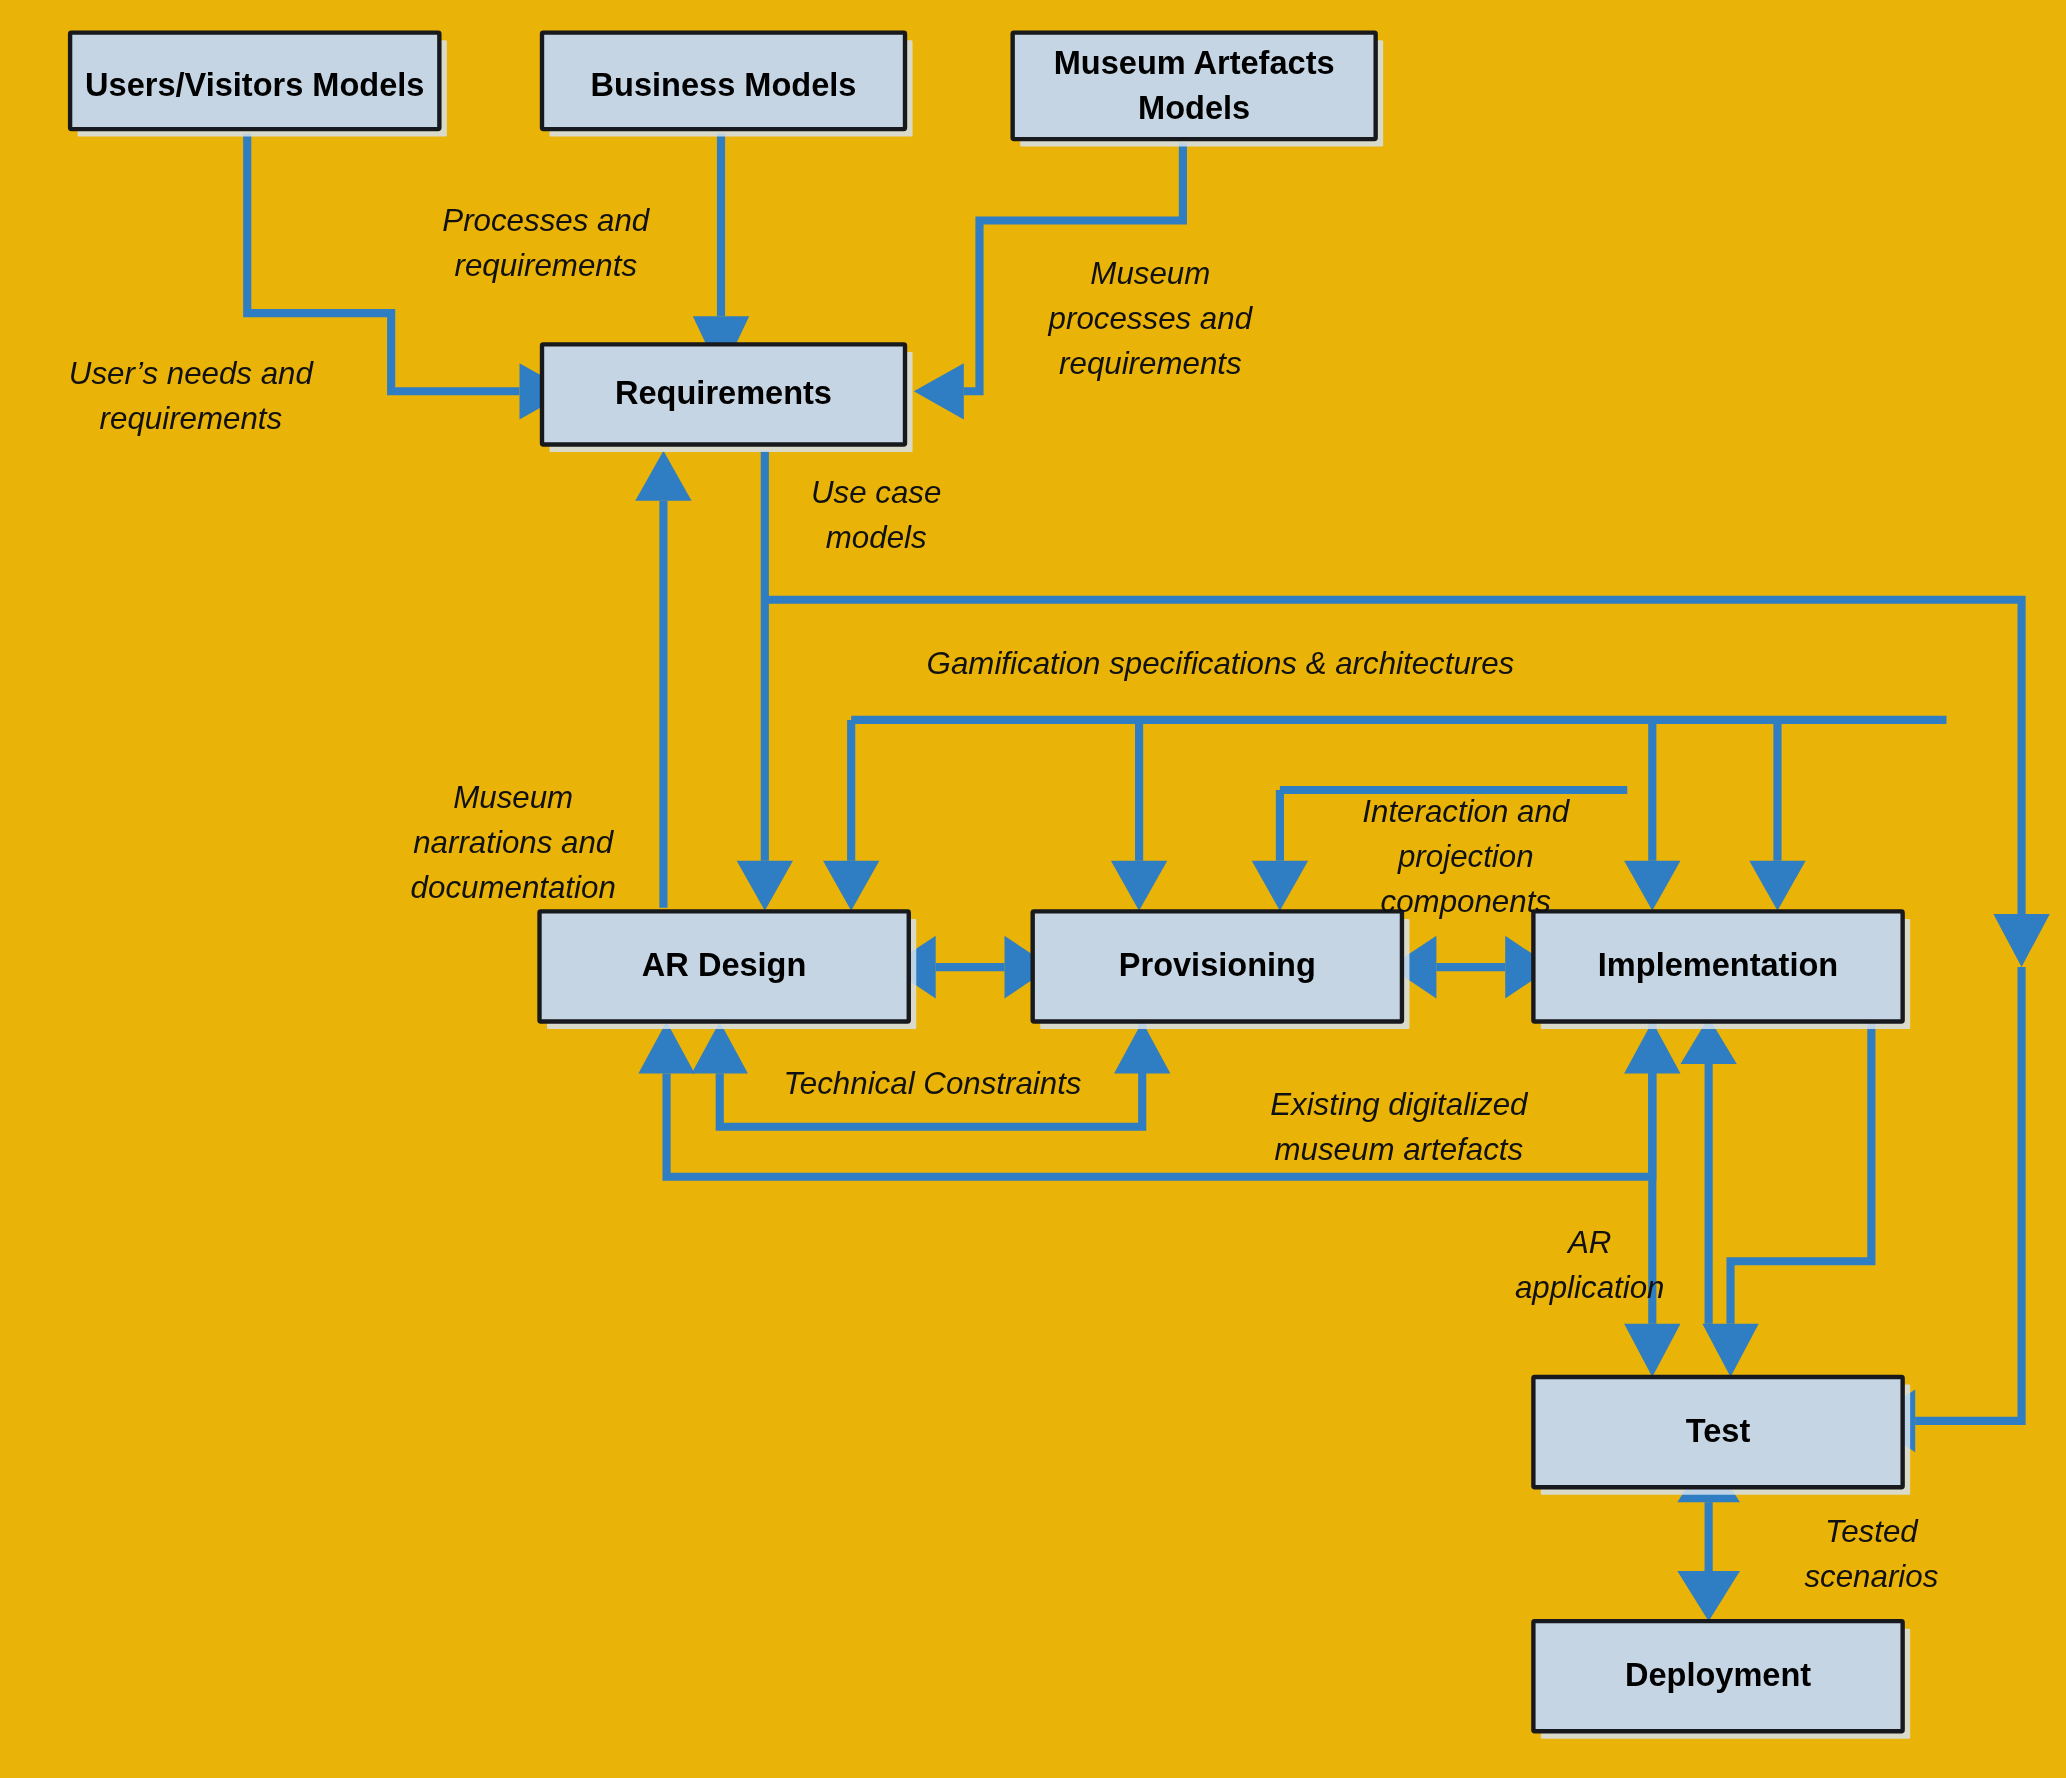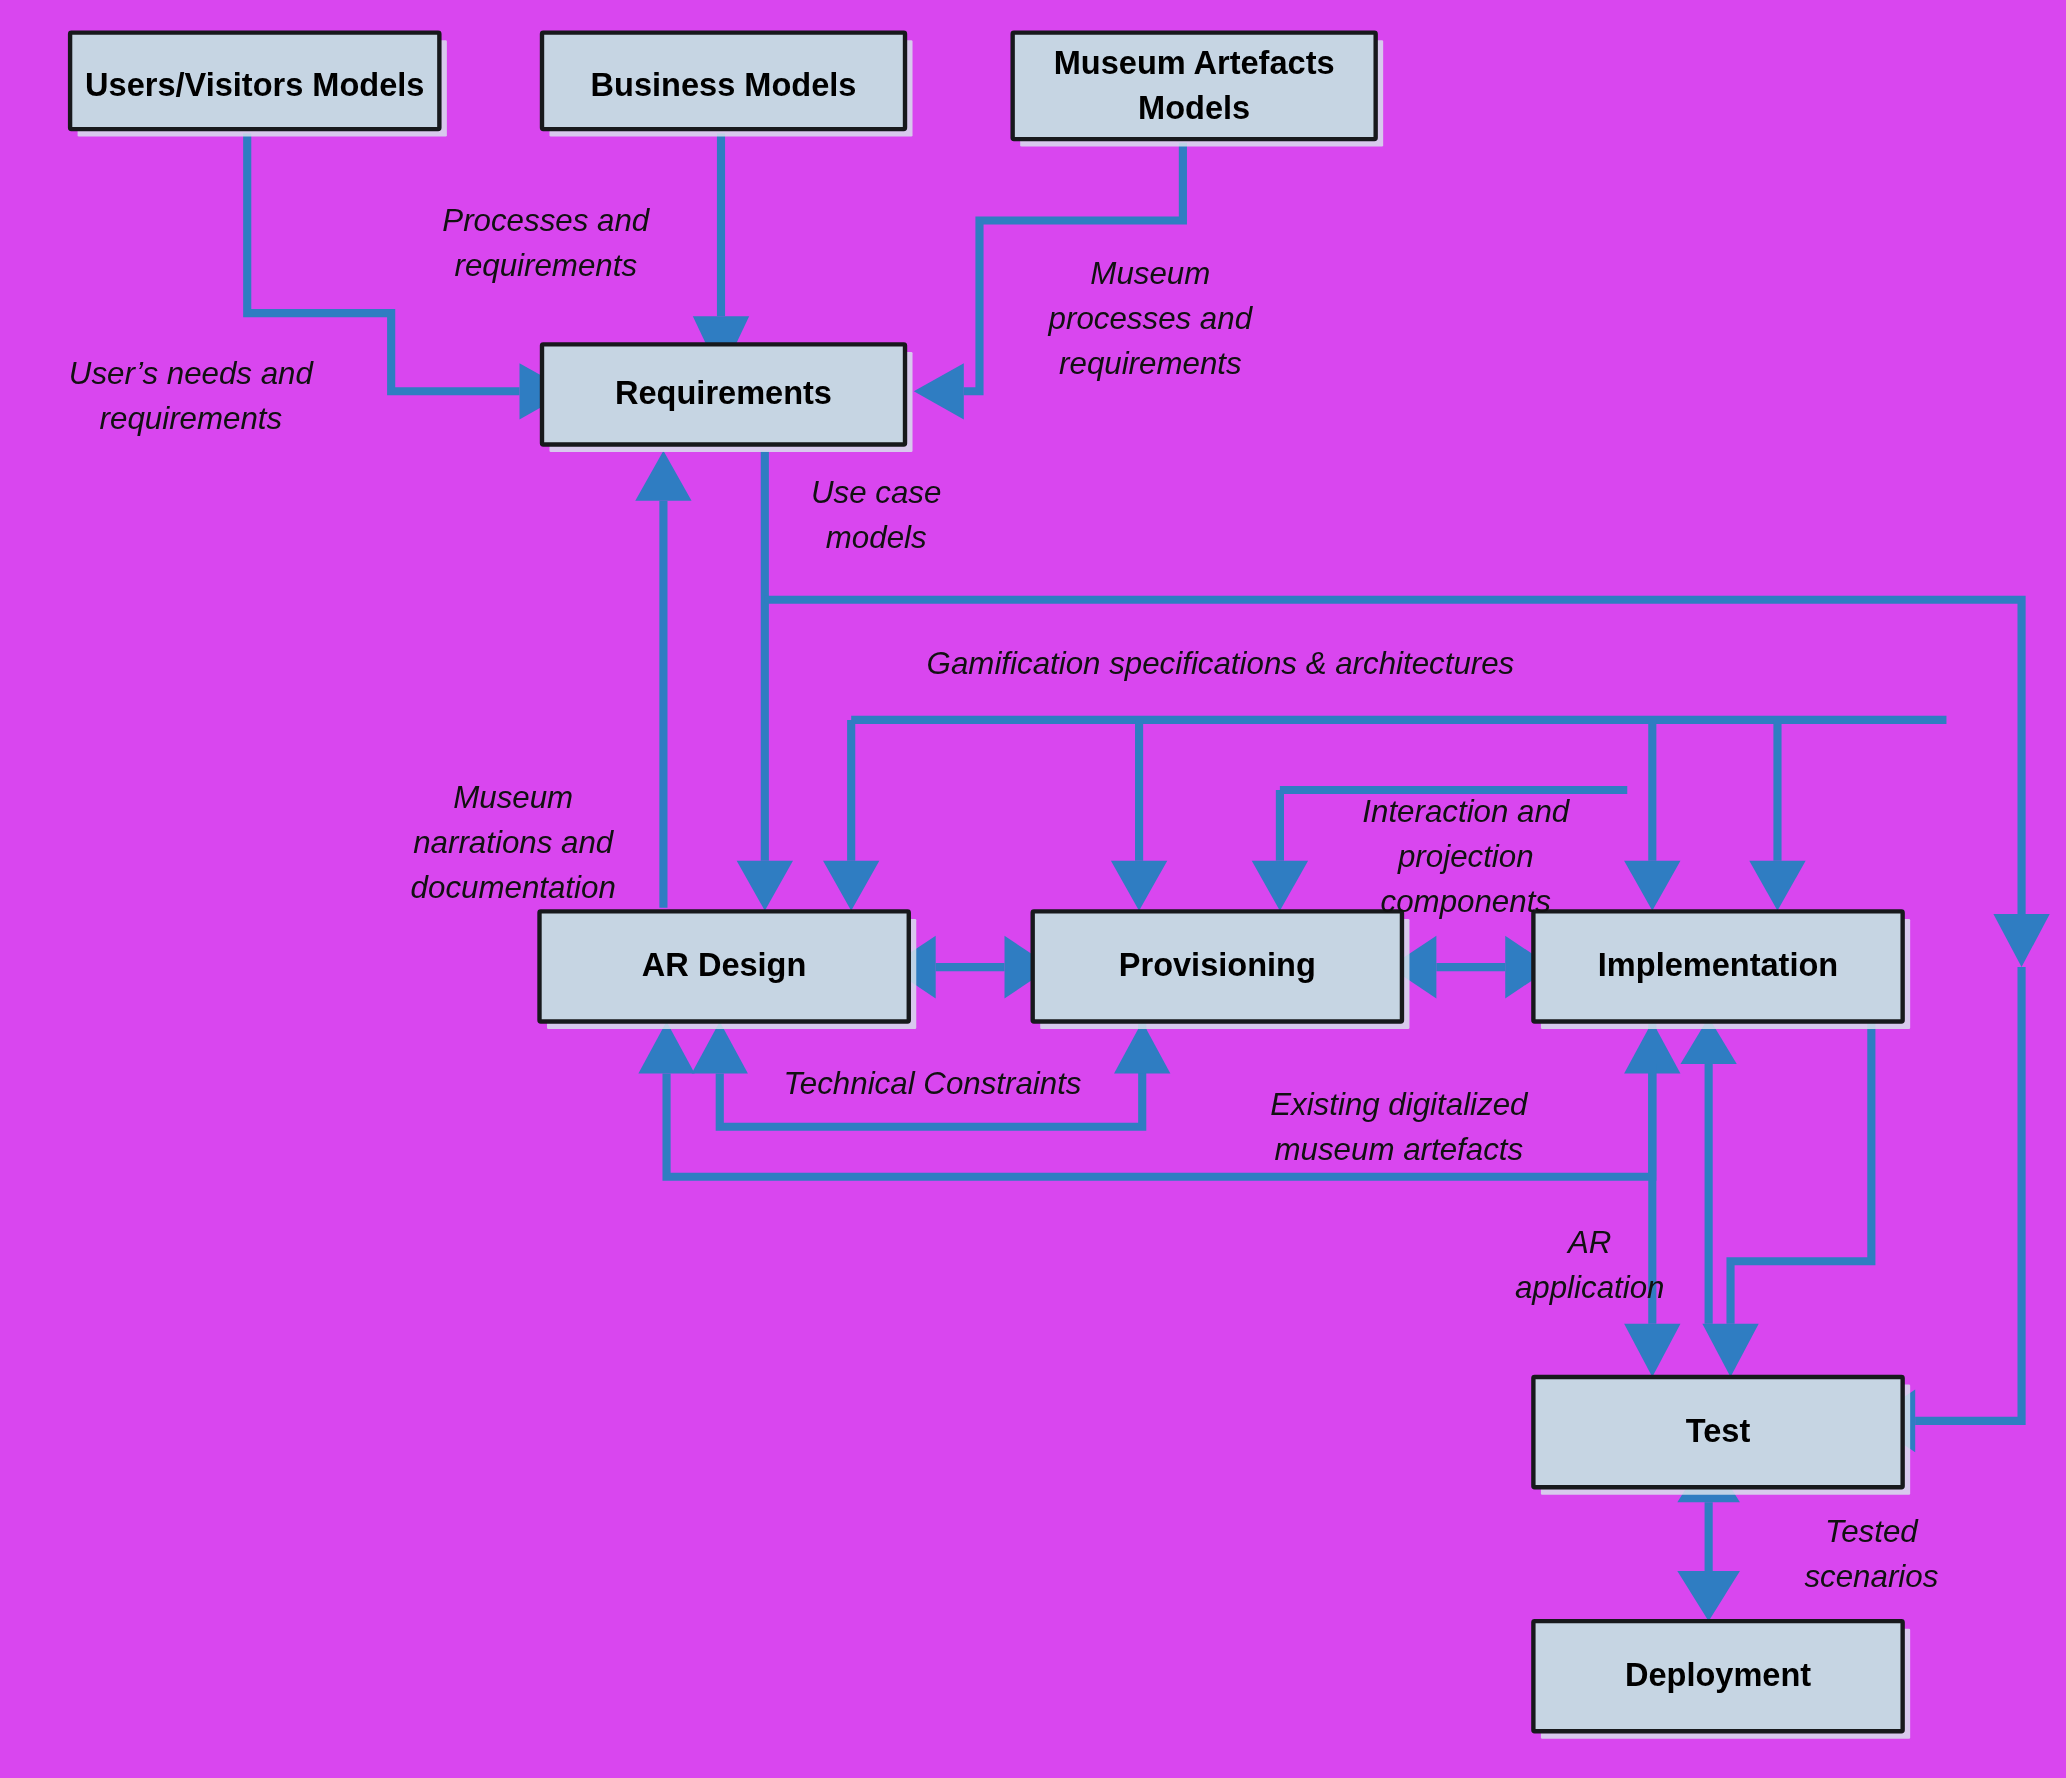--- a/index.html
+++ b/index.html
@@ -7,21 +7,21 @@
     padding: 0;
     background: #ffffff;
   }
   body {
     font-family: "Liberation Sans", sans-serif;
   }
   #diagram-root {
     position: relative;
     width: 2066px;
     height: 1779px;
-    background: #d946ef;
+    background: #eab308;
     overflow: hidden;
   }
   svg.flow {
     position: absolute;
     left: 0;
     top: 0;
     width: 2066px;
     height: 1779px;
   }
   .node-rect {

